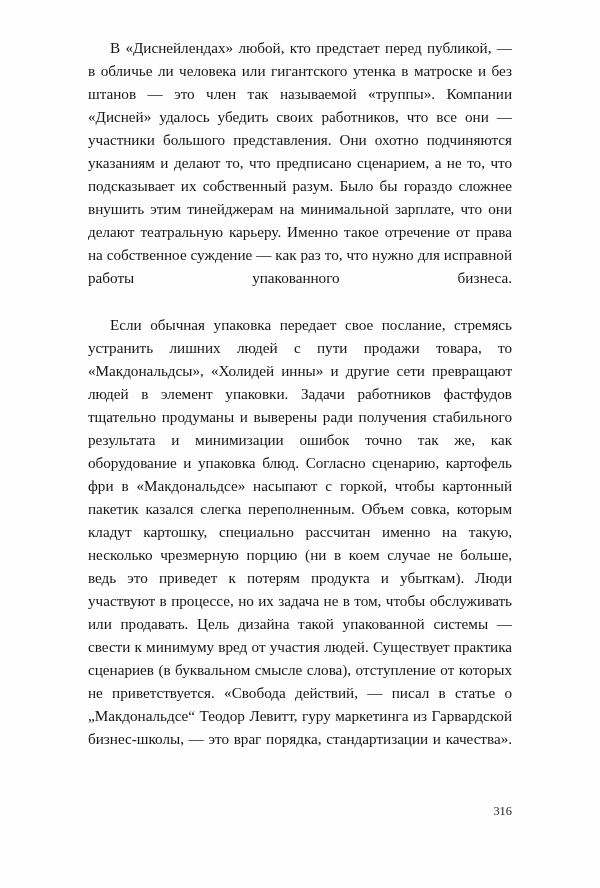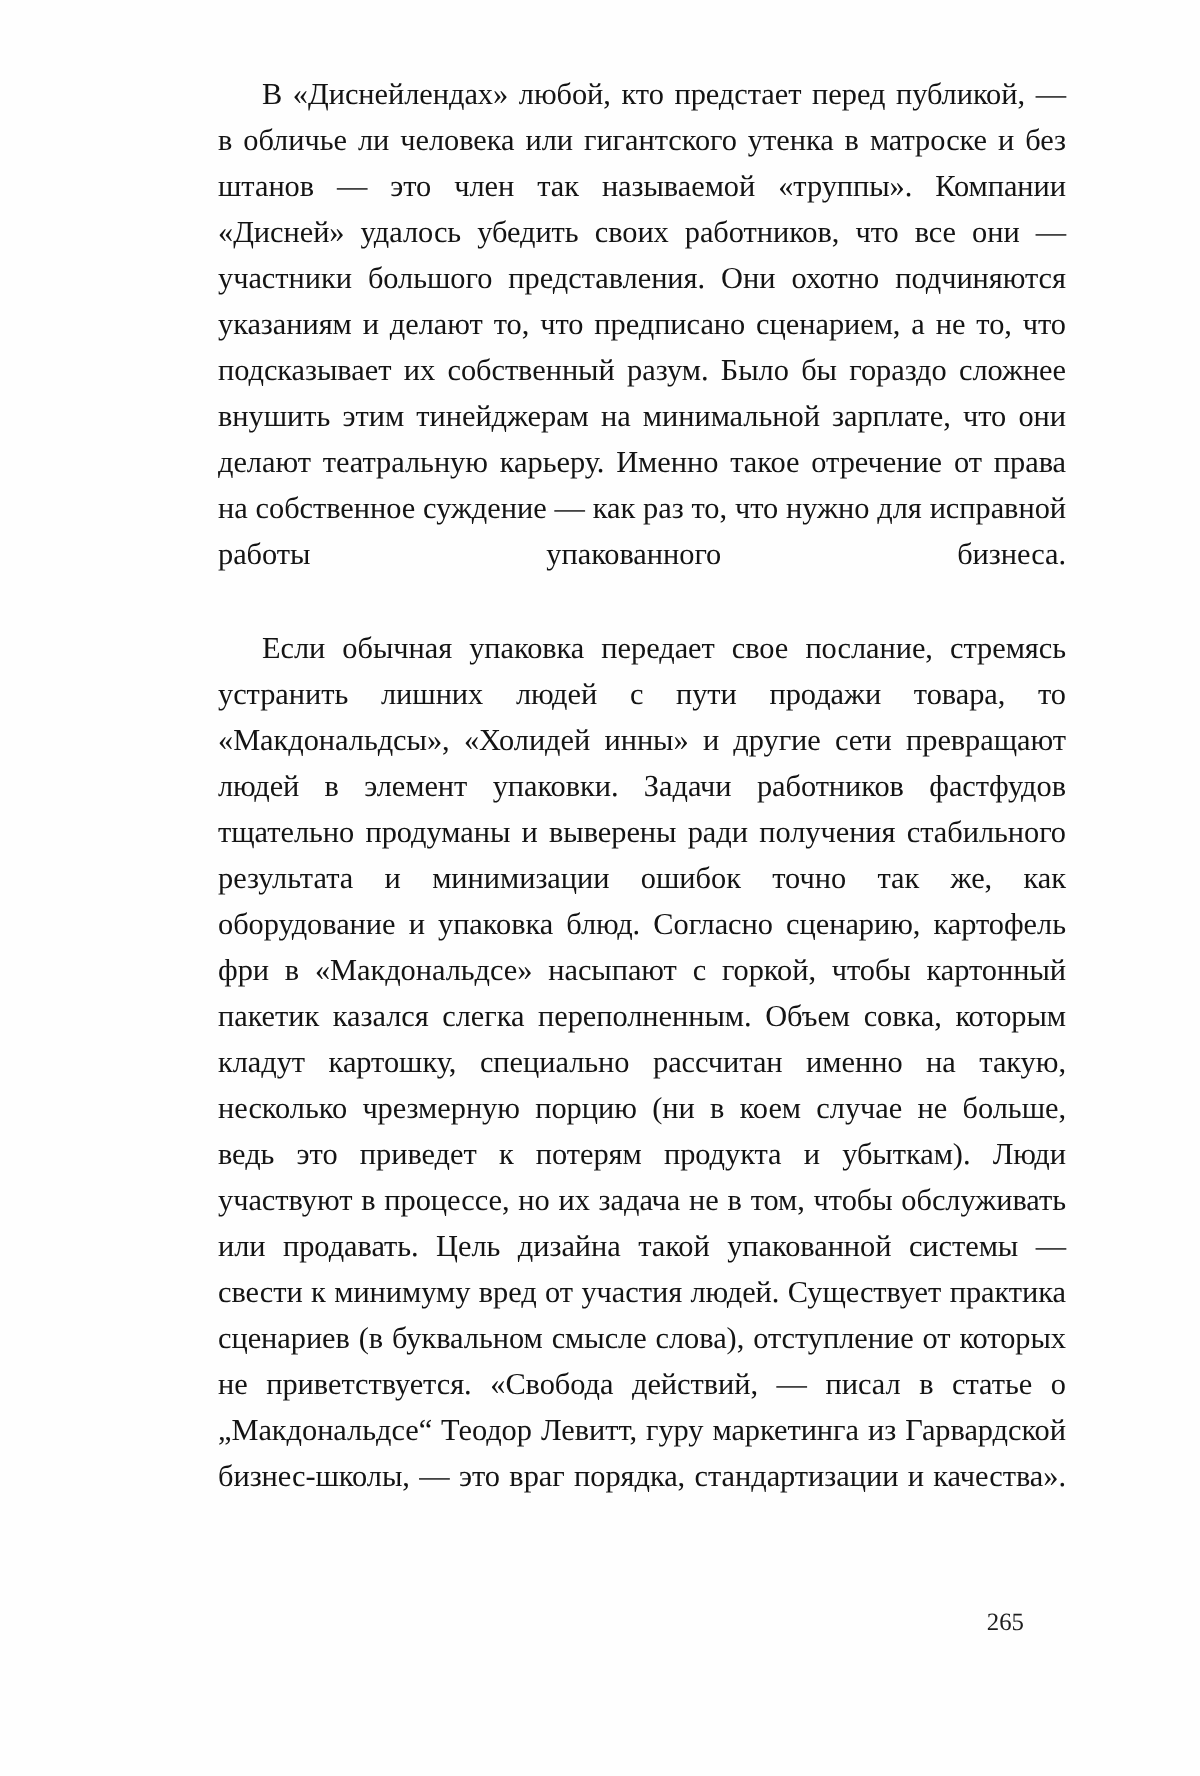--- a/index.html
+++ b/index.html
@@ -21,21 +21,20 @@
     height: 888px;
     background: #fefefe;
     box-sizing: border-box;
   }
 
   .text-block {
     position: absolute;
     left: 88px;
     top: 36px;
     width: 424px;
-    margin-left: 21px;
   }
 
   .para {
     margin: 0;
     text-align: justify;
     text-justify: inter-word;
     text-indent: 22px;
     font-size: 15.2px;
     line-height: 23.05px;
     letter-spacing: -0.02px;
@@ -75,15 +74,15 @@
 </head>
 <body>
 
 <div class="page">
 
   <div class="text-block">
     <p class="para">В «Диснейлендах» любой, кто предстает перед публикой, — в обличье ли человека или гигантского утенка в матроске и без штанов — это член так называемой «труппы». Компании «Дисней» удалось убедить своих работников, что все они — участники большого представления. Они охотно подчиняются указаниям и делают то, что предписано сценарием, а не то, что подсказывает их собственный разум. Было бы гораздо сложнее внушить этим тинейджерам на минимальной зарплате, что они делают театральную карьеру. Именно такое отречение от права на собственное суждение — как раз то, что нужно для исправной работы упакованного бизнеса.</p>
     <p class="para">Если обычная упаковка передает свое послание, стремясь устранить лишних людей с пути продажи товара, то «Макдональдсы», «Холидей инны» и другие сети превращают людей в элемент упаковки. Задачи работников фастфудов тщательно продуманы и выверены ради получения стабильного результата и минимизации ошибок точно так же, как оборудование и упаковка блюд. Согласно сценарию, картофель фри в «Макдональдсе» насыпают с горкой, чтобы картонный пакетик казался слегка переполненным. Объем совка, которым кладут картошку, специально рассчитан именно на такую, несколько чрезмерную порцию (ни в коем случае не больше, ведь это приведет к потерям продукта и убыткам). Люди участвуют в процессе, но их задача не в том, чтобы обслуживать или продавать. Цель дизайна такой упакованной системы — свести к минимуму вред от участия людей. Существует практика сценариев (в буквальном смысле слова), отступление от которых не приветствуется. «Свобода действий, — писал в статье о „Макдональдсе“ Теодор Левитт, гуру маркетинга из Гарвардской бизнес-школы, — это враг порядка, стандартизации и качества».</p>
   </div>
 
-  <div class="page-number">265</div>
+  <div class="page-number">316</div>
 
 </div>
 
 </body></html>

